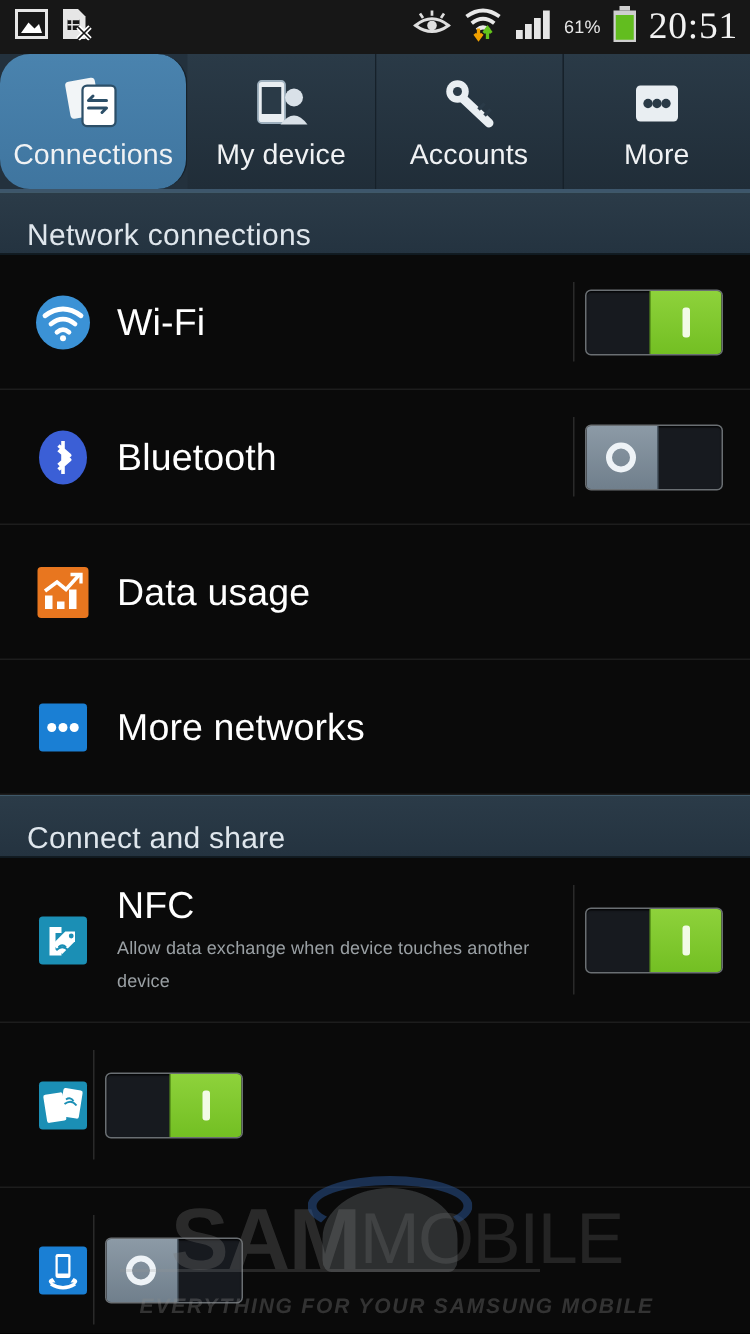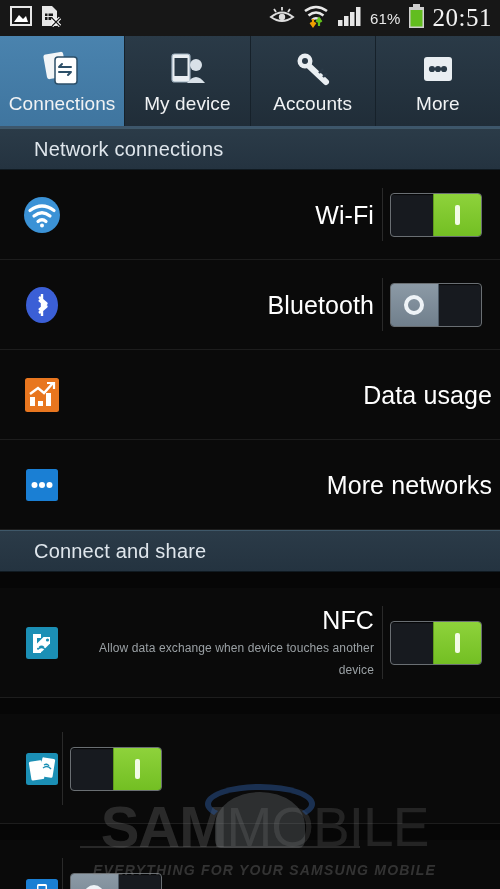--- a/index.html
+++ b/index.html
@@ -23,21 +23,21 @@
     background: #171717;
     display: flex;
     align-items: center;
     padding: 0 8px 0 10px;
   }
   #statusbar .left { display: flex; align-items: center; gap: 8px; }
   #statusbar .spacer { flex: 1; }
   #statusbar .right { display: flex; align-items: center; gap: 7px; }
   .sb-text {
     color: #e8e8e8;
-    font-size: 15px;
+    font-size: 12px;
     letter-spacing: .2px;
   }
   .sb-clock {
     color: #f2f2f2;
     font-size: 25px;
     line-height: 25px;
     letter-spacing: .5px;
     margin-left: 1px;
     position: relative;
     top: -1px;
@@ -59,68 +59,68 @@
     flex-direction: column;
     align-items: center;
     justify-content: center;
     gap: 4px;
     background: linear-gradient(#2a3a47, #202d38);
     border-right: 1px solid #16212a;
   }
   .tab:last-child { border-right: none; }
   .tab.active {
     background: linear-gradient(#4a83ae, #3f759f);
+    border-radius: 20px;
   }
   .tab .tab-ico { height: 42px; display: flex; align-items: center; justify-content: center; }
   .tab .tab-label {
     color: #f0f2f4;
     font-size: 19px;
     line-height: 20px;
     letter-spacing: .1px;
     white-space: nowrap;
   }
 
   
   #list { position: relative; }
   .section-header {
     height: 42px;
     background: linear-gradient(#2b3b48, #243340);
     border-top: 1px solid #3f5869;
     border-bottom: 1px solid #101a21;
     display: flex;
-    align-items: center;
-    padding-left: 34px;
+    align-items: flex-end;
+    padding-left: 18px;
   }
   .section-header .sh-text {
     color: #dfe6ec;
     font-size: 20px;
     letter-spacing: .2px;
   }
 
   .row {
     position: relative;
     display: flex;
     align-items: center;
     background: #0a0a0a;
     border-bottom: 1px solid #1d1d1d;
     padding-left: 22px;
     min-height: 90px;
   }
-  .row.tall { min-height: 110px; margin-top: 16px; }
+  .row.tall { min-height: 110px; }
   .row .icon-wrap {
     width: 40px; height: 40px;
     flex: 0 0 40px;
     display: flex; align-items: center; justify-content: center;
   }
   .row .labels {
     flex: 1;
     padding-left: 16px;
     padding-right: 8px;
     min-width: 0;
-    text-align: right;
   }
   .row .title {
     color: #ffffff;
     font-size: 25px;
     line-height: 30px;
     letter-spacing: .1px;
   }
   .row .subtitle {
     color: #9aa0a4;
     font-size: 12px;
@@ -203,21 +203,21 @@
     gap: 0;
   }
   #watermark .wm-sam {
     font-size: 58px;
     font-weight: bold;
     color: rgba(120,120,120,.30);
     letter-spacing: -1px;
     line-height: 58px;
   }
   #watermark .wm-mobile {
-    font-size: 55px;
+    font-size: 48px;
     font-weight: normal;
     color: rgba(120,120,120,.24);
     letter-spacing: -1px;
     line-height: 58px;
   }
   #watermark .wm-sub {
     margin-top: 6px;
     font-size: 14px;
     font-weight: bold;
     color: rgba(140,140,140,.32);

